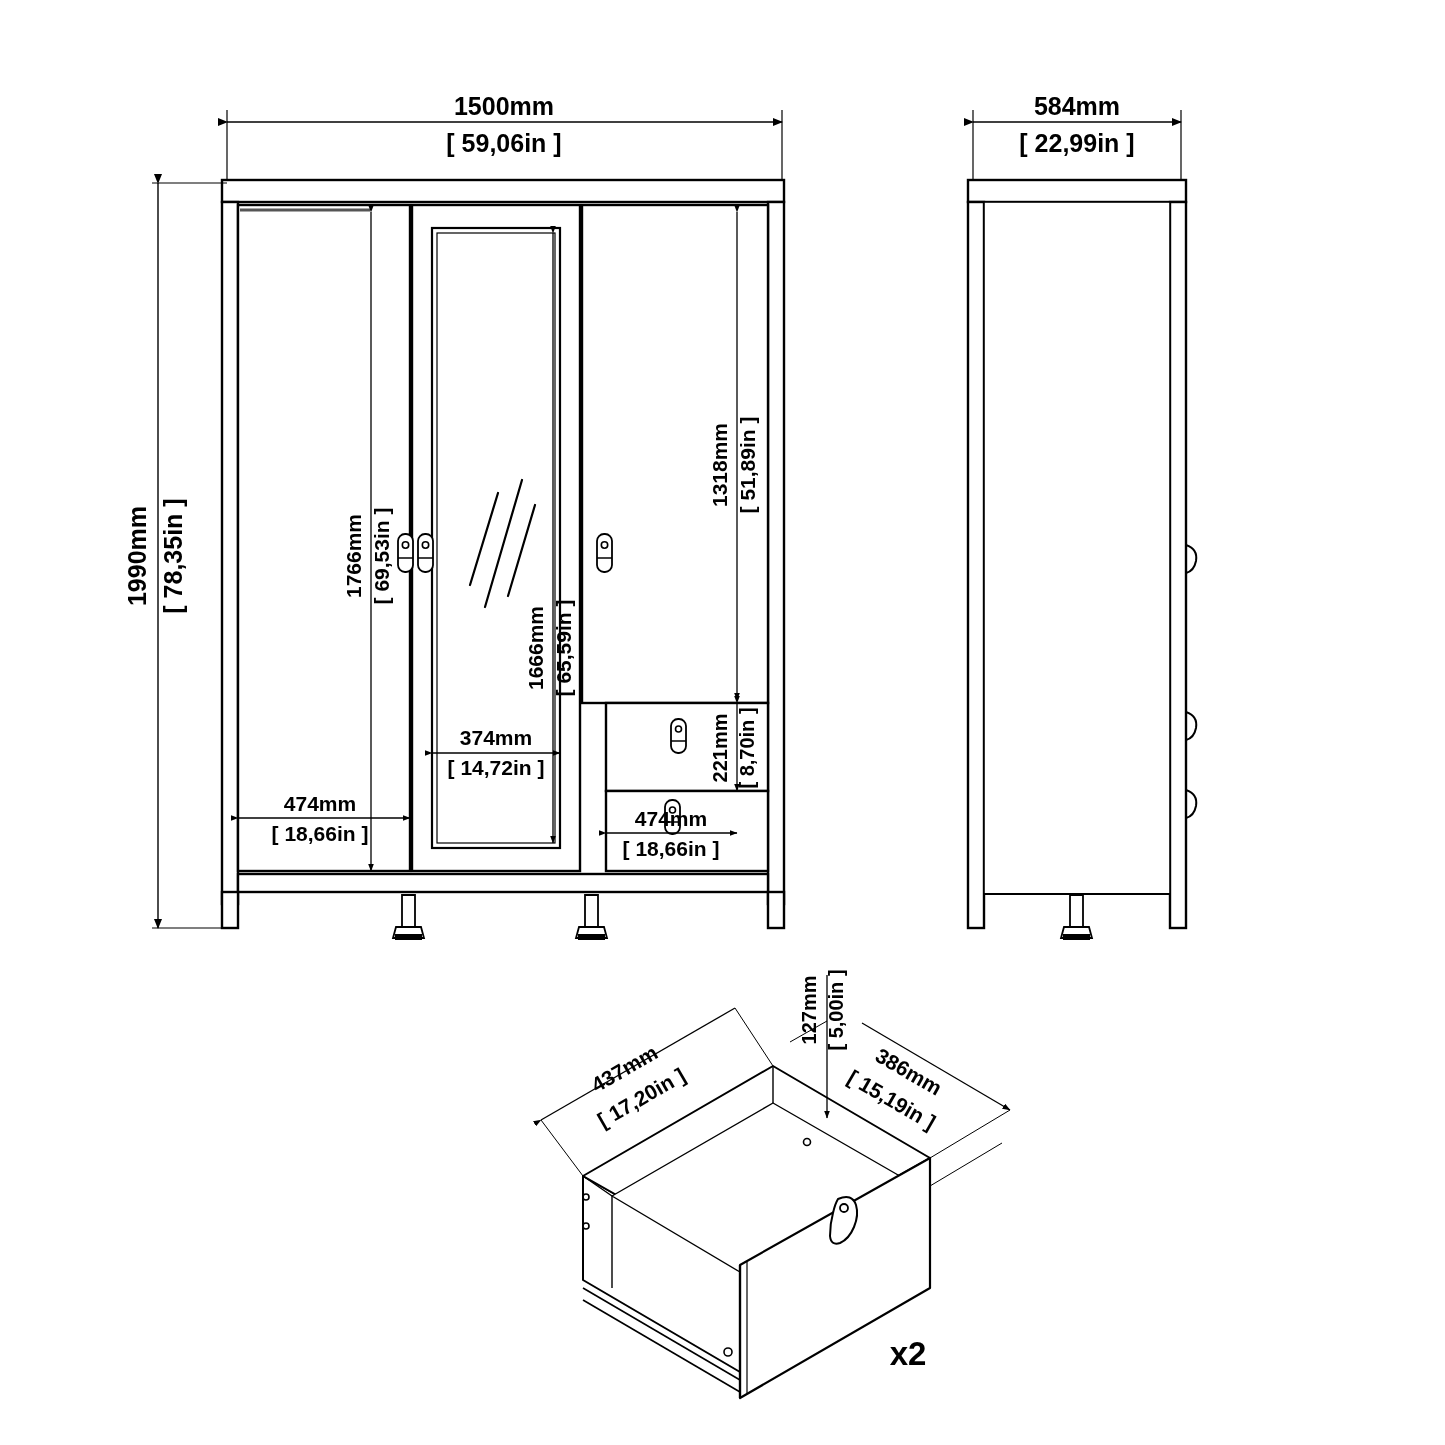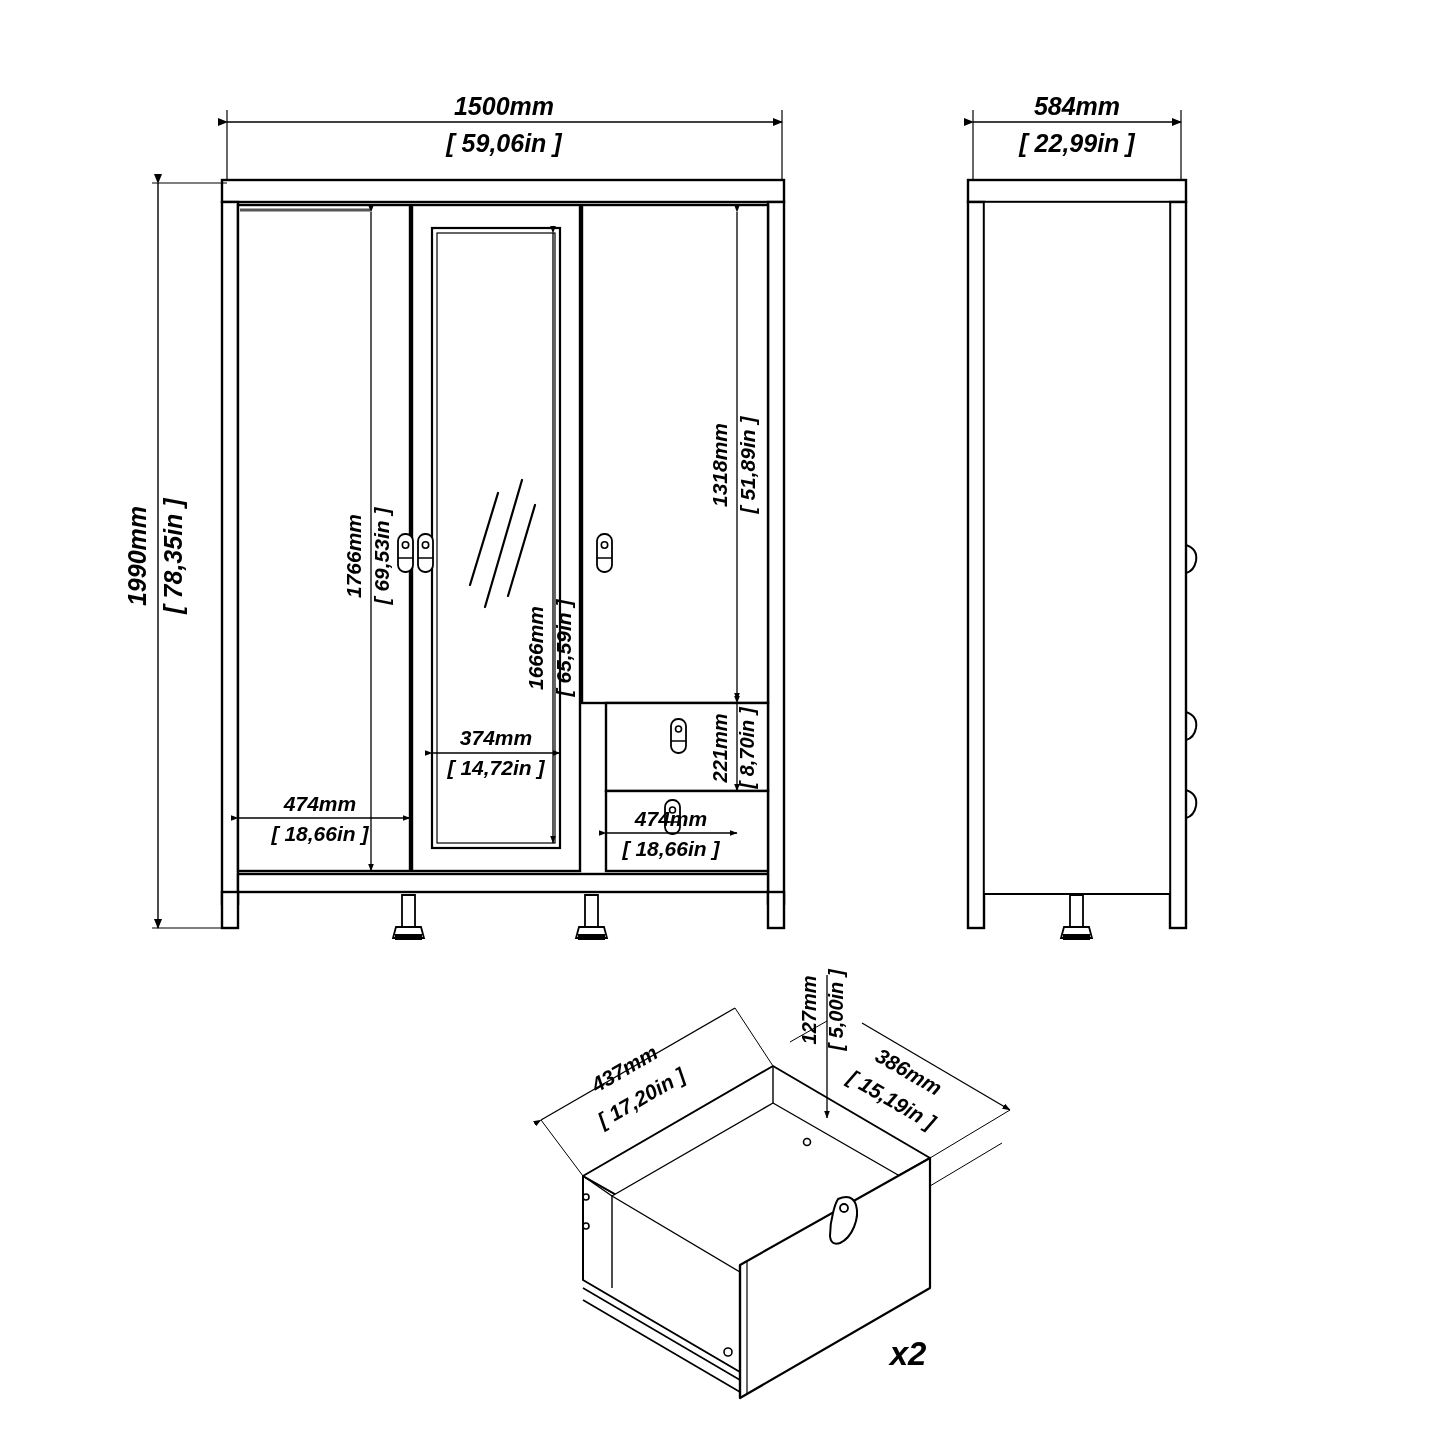--- a/index.html
+++ b/index.html
@@ -1,17 +1,17 @@
 <!DOCTYPE html>
 <html><head>
 <meta charset="utf-8">
 <style>
   html,body{margin:0;padding:0;background:#ffffff;}
   body{width:1445px;height:1445px;font-family:"Liberation Sans",sans-serif;color:#000;}
-  #stage{position:relative;width:1280px;height:1445px;overflow:hidden;background:#fff;font-style:italic;}
+  #stage{position:relative;width:1280px;height:1445px;overflow:hidden;background:#fff;}
   svg{display:block;}
   .dimtxt{font-family:"Liberation Sans",sans-serif;font-weight:bold;fill:#000;}
 </style>
 </head>
 <body>
 
 <div id="stage">
 <svg width="1445" height="1445" viewBox="0 0 1445 1445">
   <defs>
     <marker id="ah" markerWidth="10" markerHeight="8" refX="9" refY="4" orient="auto" markerUnits="userSpaceOnUse">

